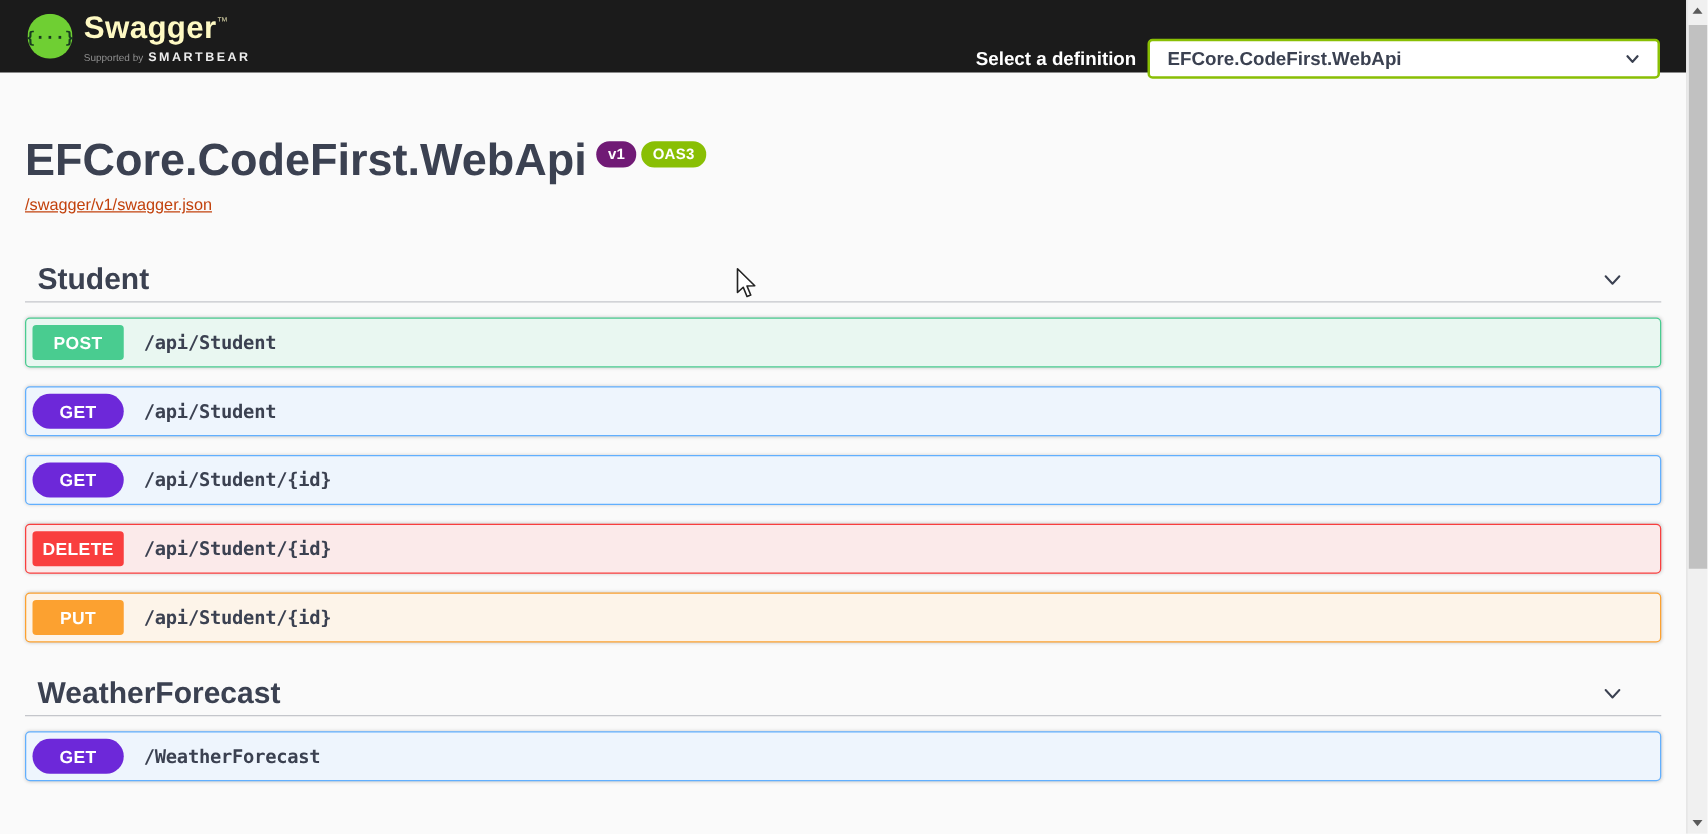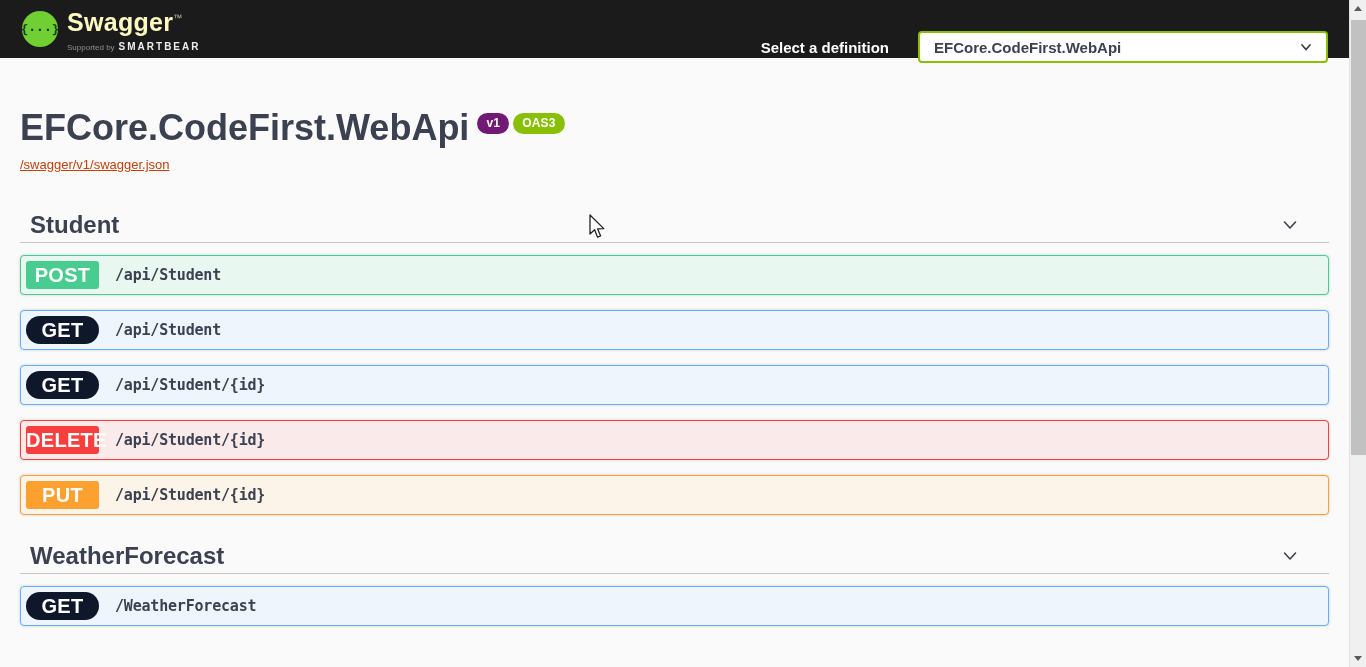--- a/index.html
+++ b/index.html
@@ -17,21 +17,21 @@
     background: #1b1b1b; display: flex; align-items: center;
     padding: 0 21px 0 22px;
   }
   .logo { display: flex; align-items: center; gap: 9px; }
   .logo-text-col { display: flex; flex-direction: column; }
   .wordmark { color: #fef9c3; font-size: 25px; font-weight: 600; line-height: 26px; letter-spacing: 0.3px; }
   .tm { font-size: 9px; vertical-align: 10px; opacity: 0.75; font-weight: 400; }
   .tagline { margin-top: 1px; white-space: nowrap; }
   .tagline-prefix { color: #8f8f8f; font-size: 8px; margin-right: 4px; }
   .tagline-brand { color: #ededed; font-size: 10px; font-weight: 700; letter-spacing: 2px; }
-  .topbar-right { margin-left: auto; display: flex; align-items: center; gap: 29px; margin-top: 36px; }
+  .topbar-right { margin-left: auto; display: flex; align-items: center; gap: 9px; margin-top: 36px; }
   .select-label { color: #ffffff; font-size: 15px; font-weight: 700; }
   .definition-select {
     width: 410px; height: 32px; background: #ffffff;
     border: 2px solid #89bf04; border-radius: 4px;
     display: flex; align-items: center; justify-content: space-between;
     padding: 0 12px 0 14px; cursor: pointer;
   }
   .definition-select .sel-text { font-size: 15px; font-weight: 700; color: #3b4151; }
 
   
@@ -68,25 +68,25 @@
     box-shadow: 0 0 3px rgba(0,0,0,.19);
     cursor: pointer;
   }
   .op-row + .op-row { margin-top: 0; }
   .op-post   { background: #e9f7f1; border-color: #49cc90; }
   .op-get    { background: #eef5fd; border-color: #61affe; }
   .op-delete { background: #fbeaea; border-color: #f93e3e; }
   .op-put    { background: #fdf4e9; border-color: #fca130; }
   .method-badge {
     width: 73px; height: 28px; line-height: 28px; text-align: center;
-    border-radius: 3px; color: #ffffff; font-size: 20px; font-weight: 700;
+    border-radius: 3px; color: #ffffff; font-size: 14px; font-weight: 700;
     letter-spacing: 0.3px;
   }
   .op-post   .method-badge { background: #49cc90; }
-  .op-get    .method-badge { background: #0f172a; border-radius: 14px; }
+  .op-get    .method-badge { background: #6d28d9; border-radius: 14px; }
   .op-delete .method-badge { background: #f93e3e; }
   .op-put    .method-badge { background: #fca130; }
   .op-path {
     margin-left: 16px; font-family: "DejaVu Sans Mono", monospace;
     font-size: 15px; font-weight: 600; color: #3b4151; letter-spacing: -0.2px;
   }
 
   
   .scrollbar {
     position: absolute; top: 0; right: 0; width: 17px; height: 667px;

